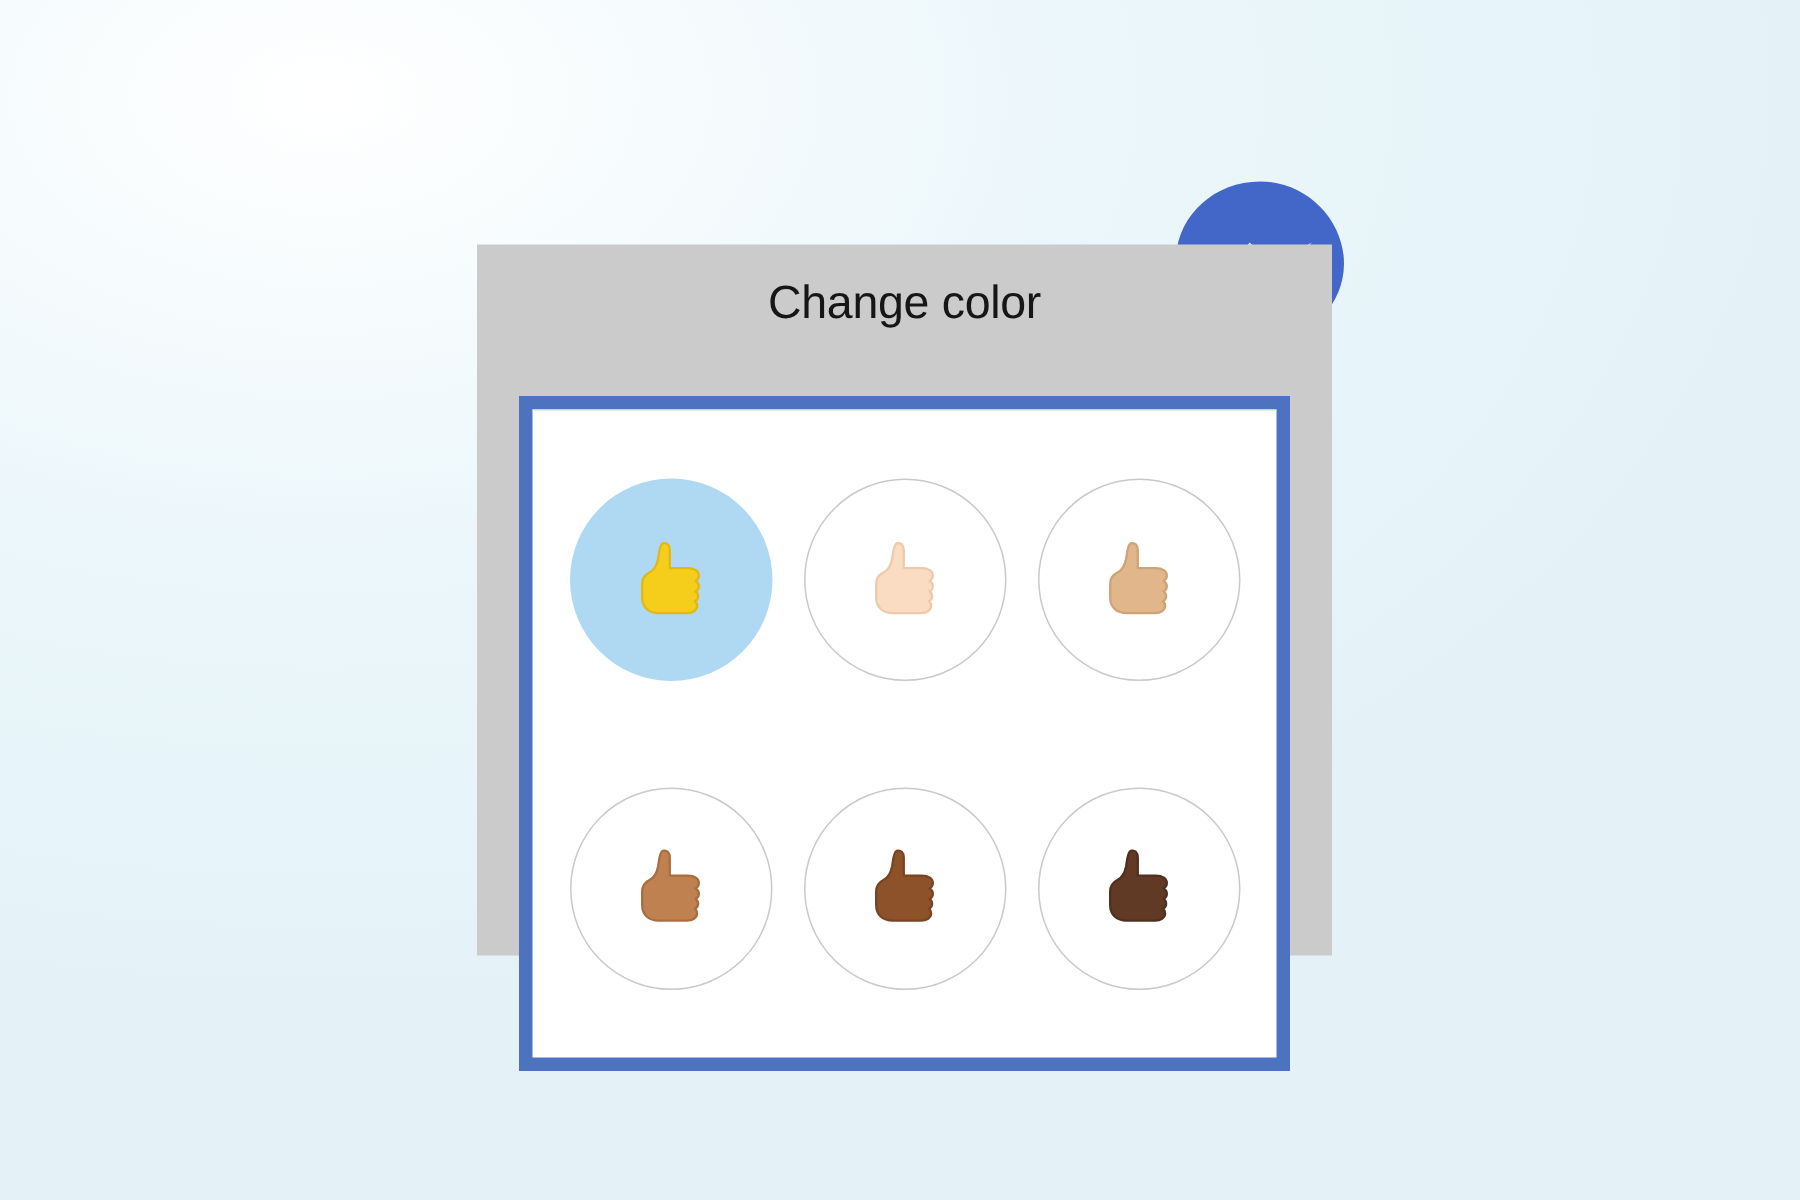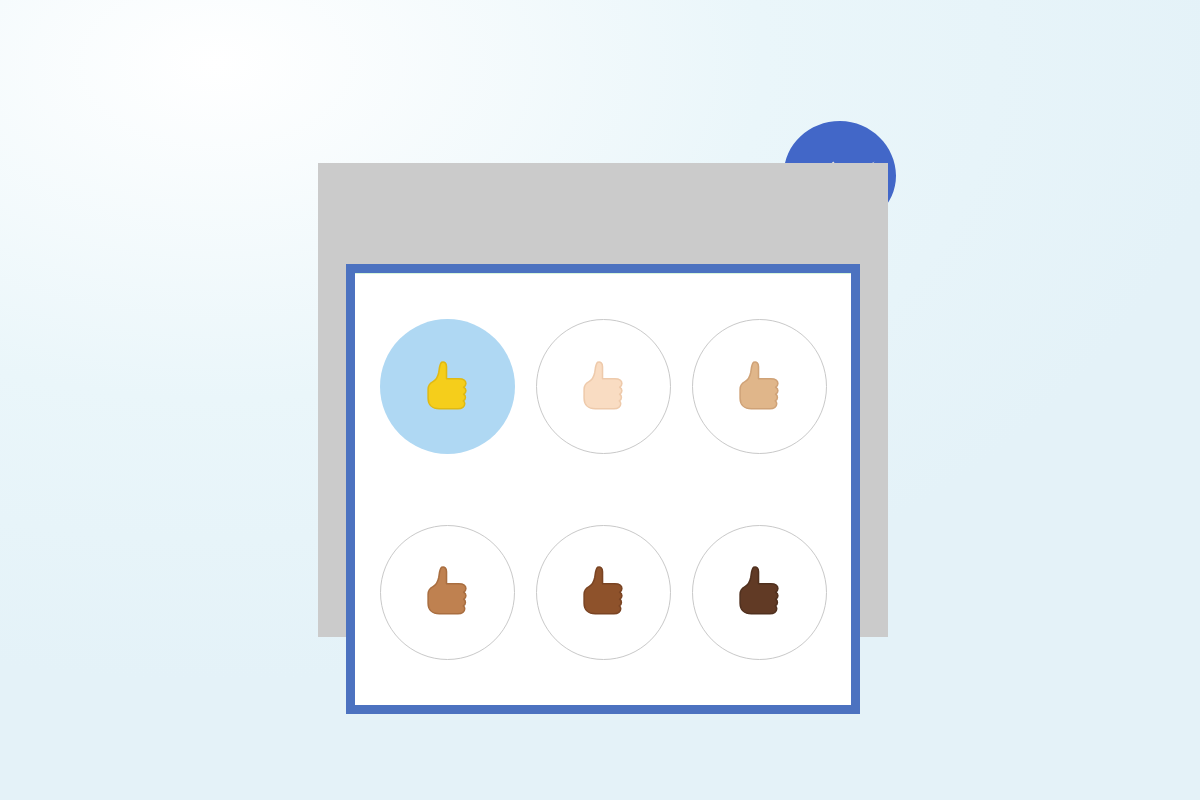--- a/index.html
+++ b/index.html
@@ -108,20 +108,24 @@
 
 <div id="messenger-logo">
   <svg viewBox="0 0 124 124" xmlns="http://www.w3.org/2000/svg">
     <path d="M62 4 C31 4 6 27.6 6 56.7 C6 73.2 14.1 87.9 26.8 97.5 L26.8 122 L48.2 109.6 C52.6 110.8 57.2 111.4 62 111.4 C93 111.4 118 87.8 118 58.7 C118 29.6 93 4 62 4 Z" fill="#4267c8"></path>
     <path d="M27 74.5 L55.2 44.6 L69.9 60 L96.6 44.6 L68.6 74.5 L54.2 59.1 Z" fill="#e4e4e4"></path>
   </svg>
 </div>
 
 <div id="dialog-card" style="background: rgb(203, 203, 203);">
 
+  <div id="dialog-header">
+    <div id="dialog-title">Change color</div>
+    <div id="dialog-subtitle"></div>
+  </div>
 
   <div id="tone-panel" style="background: rgb(76, 114, 192);">
     <div id="tone-panel-inner" style="background: rgb(255, 255, 255);">
       <div id="tone-grid">
 
         <div class="tone-cell selected" title="Default yellow" aria-label="Default yellow" style="background: rgb(175, 216, 243);">
           <svg class="thumb-svg" viewBox="0 0 64 64">
             <path class="thumb-path" d="M26.5 6.5 C29.5 5.5 31.5 7.5 31.5 11 L31.5 23.5 L44 23.5 C48.5 23.5 51.5 25.5 51.5 28.5 C51.5 30.4 50.4 31.6 49.2 32.3 C50.6 33 51.5 34.2 51.5 35.9 C51.5 37.6 50.5 38.8 49.2 39.5 C50.4 40.2 51 41.3 51 42.8 C51 44.4 50.1 45.6 48.8 46.3 C49.8 47 50.3 48.1 50.3 49.4 C50.3 52.2 47.6 54.5 43.3 54.5 L24 54.5 C17 54.5 12.5 50.5 12.5 43.5 L12.5 34.5 C12.5 30.5 14.5 28 17.5 26.5 C20.5 25 22.5 22 23.5 17 C24.2 12.4 24.5 7.5 26.5 6.5 Z" fill="#f5ce1b" stroke="#e0b912" stroke-width="1.6" stroke-linejoin="round"></path>
           </svg>
         </div>

